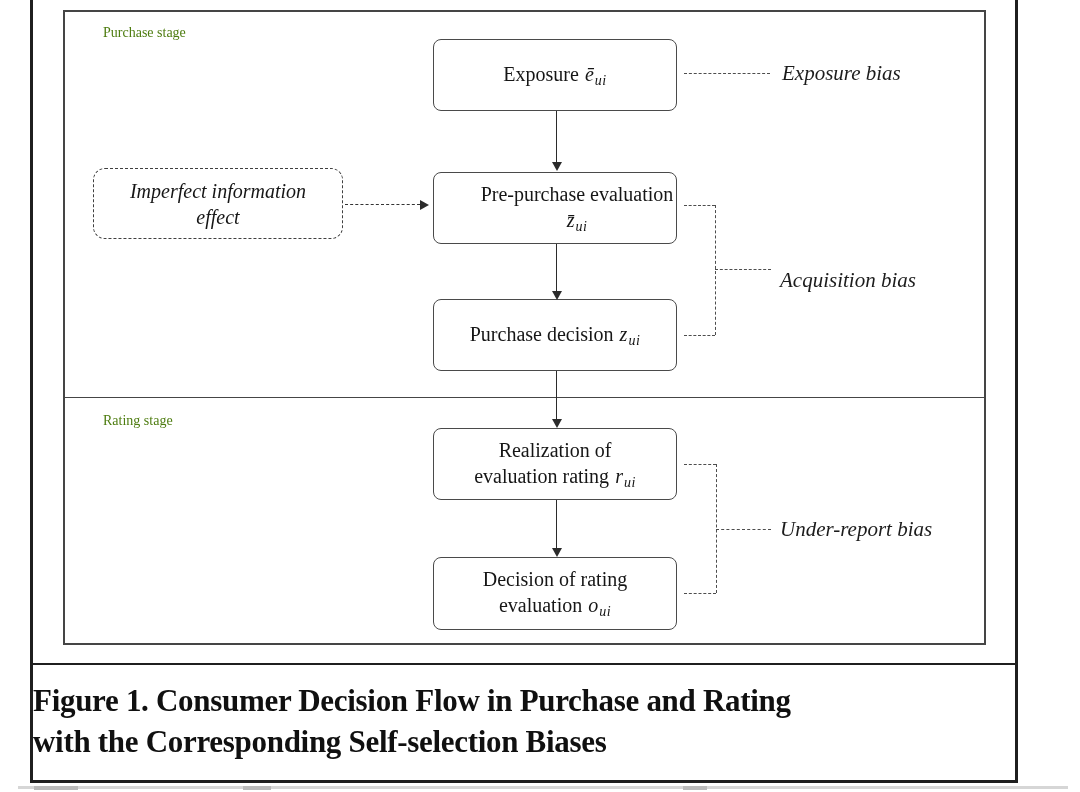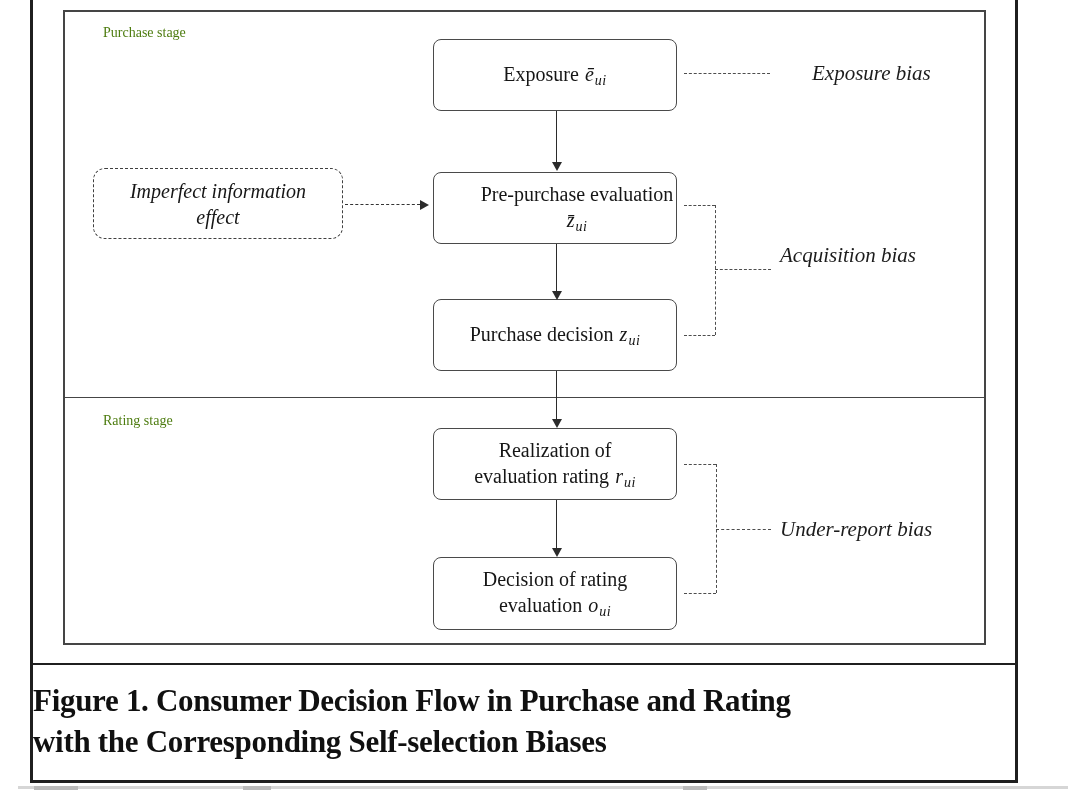--- a/index.html
+++ b/index.html
@@ -143,22 +143,22 @@
 
   
   .bias-label {
     position: absolute;
     font-style: italic;
     font-size: 21px;
     line-height: 25px;
     color: #1c1c1c;
     white-space: nowrap;
   }
-  #exposure-bias-label     { left: 812px; top: 61px; }
-  #acquisition-bias-label  { left: 780px; top: 243px; }
+  #exposure-bias-label     { left: 782px; top: 61px; }
+  #acquisition-bias-label  { left: 780px; top: 268px; }
   #under-report-bias-label { left: 780px; top: 517px; font-family: Liberation Serif, serif; }
 
   
   .caption {
     position: absolute;
     left: 33px; top: 680px;
     width: 983px;
     text-align: left;
     font-weight: bold;
     font-size: 31px;

